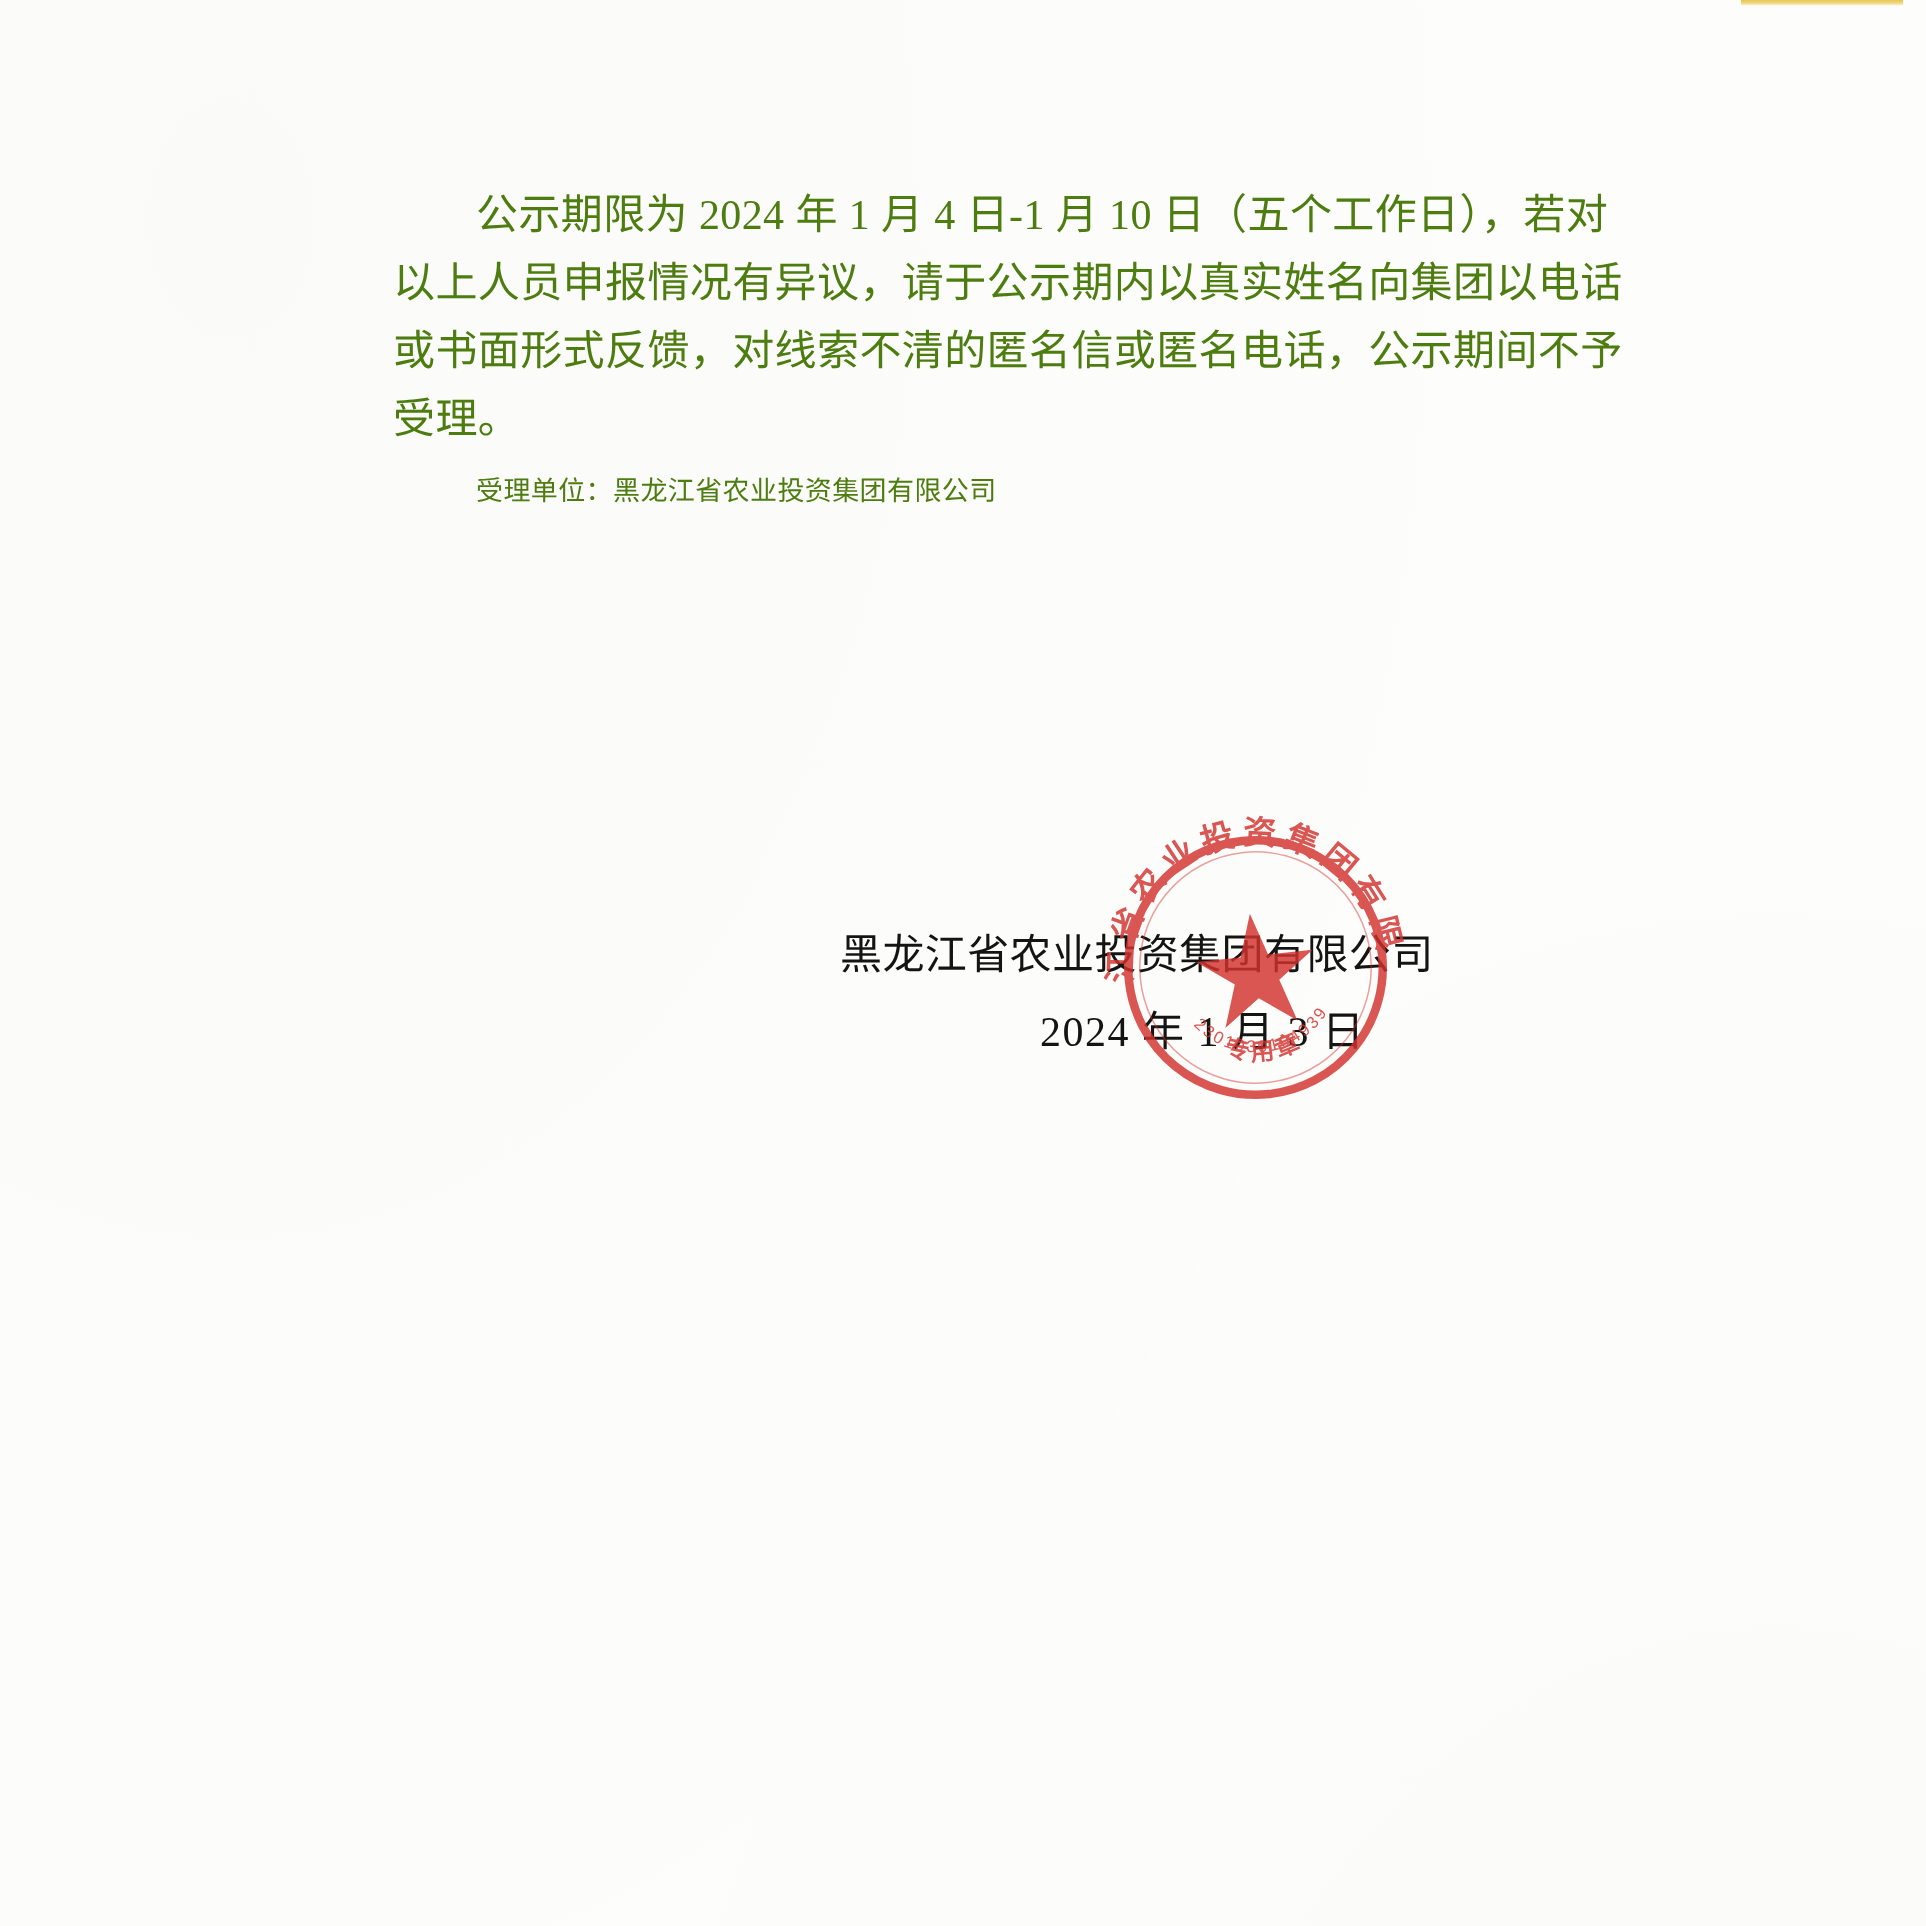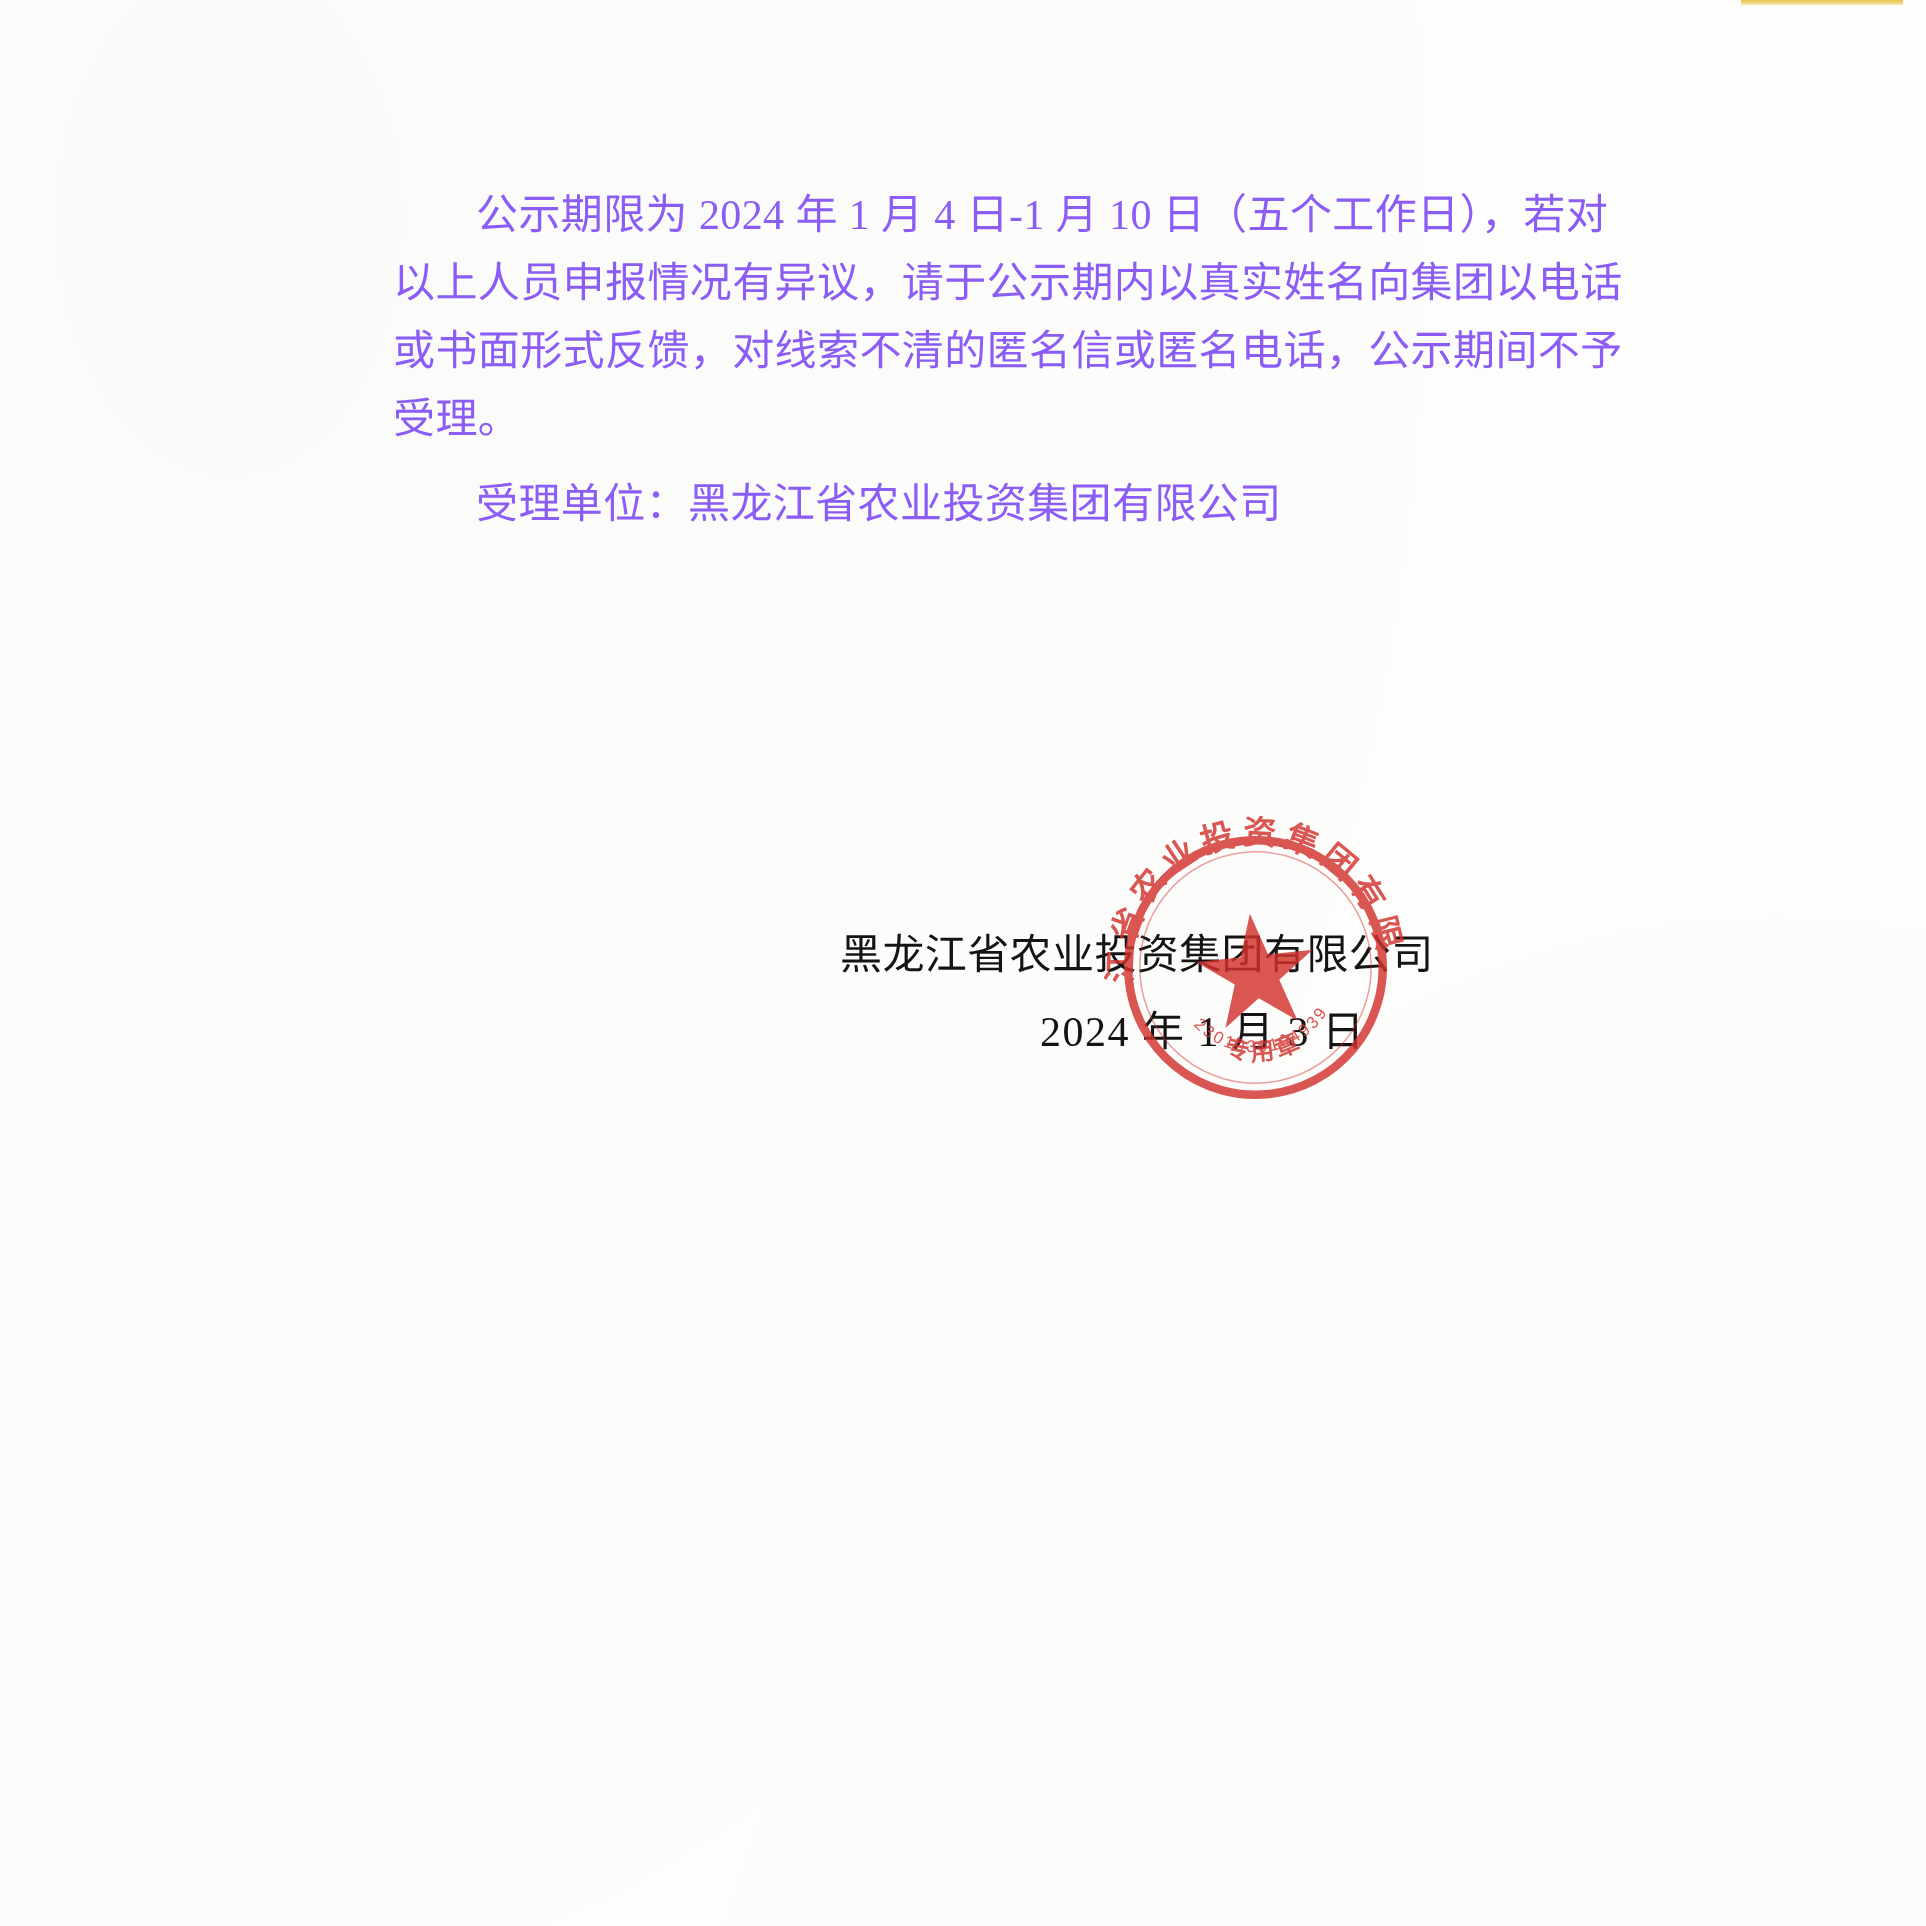--- a/index.html
+++ b/index.html
@@ -45,39 +45,39 @@
   }
 
   .body-text {
     position: absolute;
     left: 393px;
     top: 181px;
     width: 1248px;
     font-size: 42px;
     line-height: 1.62;
     letter-spacing: 0.4px;
-    color: #8b5cf6;
+    color: #4d7c0f;
   }
 
   .para {
     margin: 0 0 1.5px 0;
     text-indent: 0;
   }
   .para.indent {
     text-indent: 83px;
   }
 
   .line-block {
     margin-top: 17px;
   }
 
   .line {
     margin: 0;
     text-indent: 83px;
-    font-size: 42px;
+    font-size: 27px;
     line-height: 1.62;
     letter-spacing: 0.4px;
   }
 
   
   .signature {
     position: absolute;
     left: 840px;
     top: 921px;
     width: 732px;

